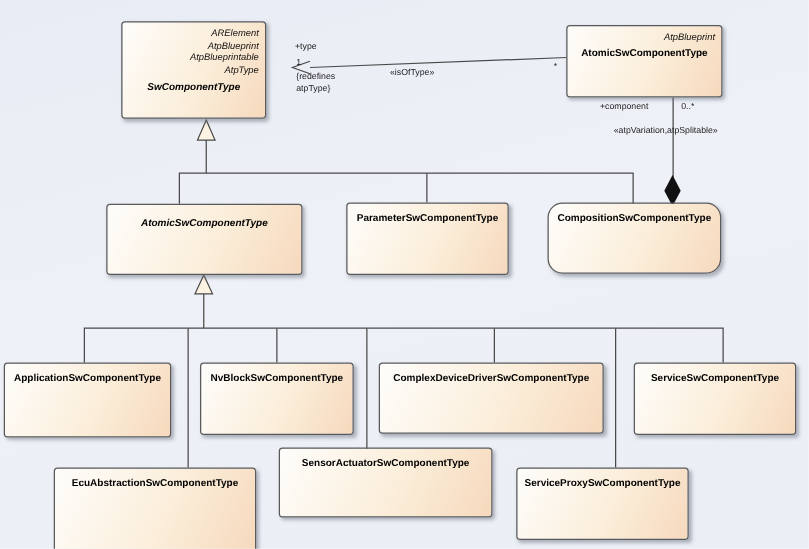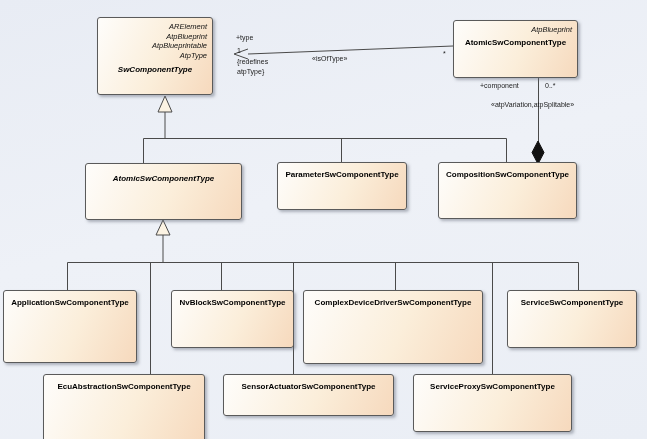--- a/index.html
+++ b/index.html
@@ -92,53 +92,53 @@
     <div class="stereos">
       <span>AtpBlueprint</span>
     </div>
     <span class="cls-name" style="margin-top:3px;">AtomicSwComponentType</span>
   </div>
 
   <div class="uml-class name-only" style="left:85px;top:163px;width:157px;height:57px;padding-top:10px;">
     <span class="cls-name abstract">AtomicSwComponentType</span>
   </div>
 
-  <div class="uml-class name-only" style="left:277px;top:162px;width:130px;height:48px;">
+  <div class="uml-class name-only" style="left:277px;top:162px;width:130px;height:58px;">
     <span class="cls-name">ParameterSwComponentType</span>
   </div>
 
-  <div class="uml-class name-only" style="left:438px;top:162px;width:139px;height:57px;">
+  <div class="uml-class name-only" style="left:438px;top:162px;width:139px;height:57px;border-radius:12px;">
     <span class="cls-name">CompositionSwComponentType</span>
   </div>
 
-  <div class="uml-class name-only" style="left:3px;top:290px;width:134px;height:73px;">
+  <div class="uml-class name-only" style="left:3px;top:290px;width:134px;height:60px;">
     <span class="cls-name">ApplicationSwComponentType</span>
   </div>
 
-  <div class="uml-class name-only" style="left:171px;top:290px;width:123px;height:58px;">
+  <div class="uml-class name-only" style="left:160px;top:290px;width:123px;height:58px;">
     <span class="cls-name">NvBlockSwComponentType</span>
   </div>
 
-  <div class="uml-class name-only" style="left:303px;top:290px;width:180px;height:74px;">
+  <div class="uml-class name-only" style="left:303px;top:290px;width:180px;height:57px;">
     <span class="cls-name">ComplexDeviceDriverSwComponentType</span>
   </div>
 
   <div class="uml-class name-only" style="left:507px;top:290px;width:130px;height:58px;">
     <span class="cls-name">ServiceSwComponentType</span>
   </div>
 
   <div class="uml-class name-only" style="left:43px;top:374px;width:162px;height:68px;">
     <span class="cls-name">EcuAbstractionSwComponentType</span>
   </div>
 
-  <div class="uml-class name-only" style="left:223px;top:374px;width:171px;height:42px;">
+  <div class="uml-class name-only" style="left:223px;top:358px;width:171px;height:56px;">
     <span class="cls-name">SensorActuatorSwComponentType</span>
   </div>
 
-  <div class="uml-class name-only" style="left:413px;top:374px;width:159px;height:58px;">
+  <div class="uml-class name-only" style="left:413px;top:374px;width:138px;height:58px;">
     <span class="cls-name">ServiceProxySwComponentType</span>
   </div>
 
   <div class="edge-label" style="left:236px;top:33px;">+type</div>
   <div class="edge-label" style="left:237px;top:46px;">1</div>
   <div class="edge-label" style="left:237px;top:57px;">{redefines
 atpType}</div>
   <div class="edge-label" style="left:312px;top:54px;">«isOfType»</div>
   <div class="edge-label" style="left:443px;top:49px;">*</div>
   <div class="edge-label" style="left:480px;top:81px;">+component</div>

